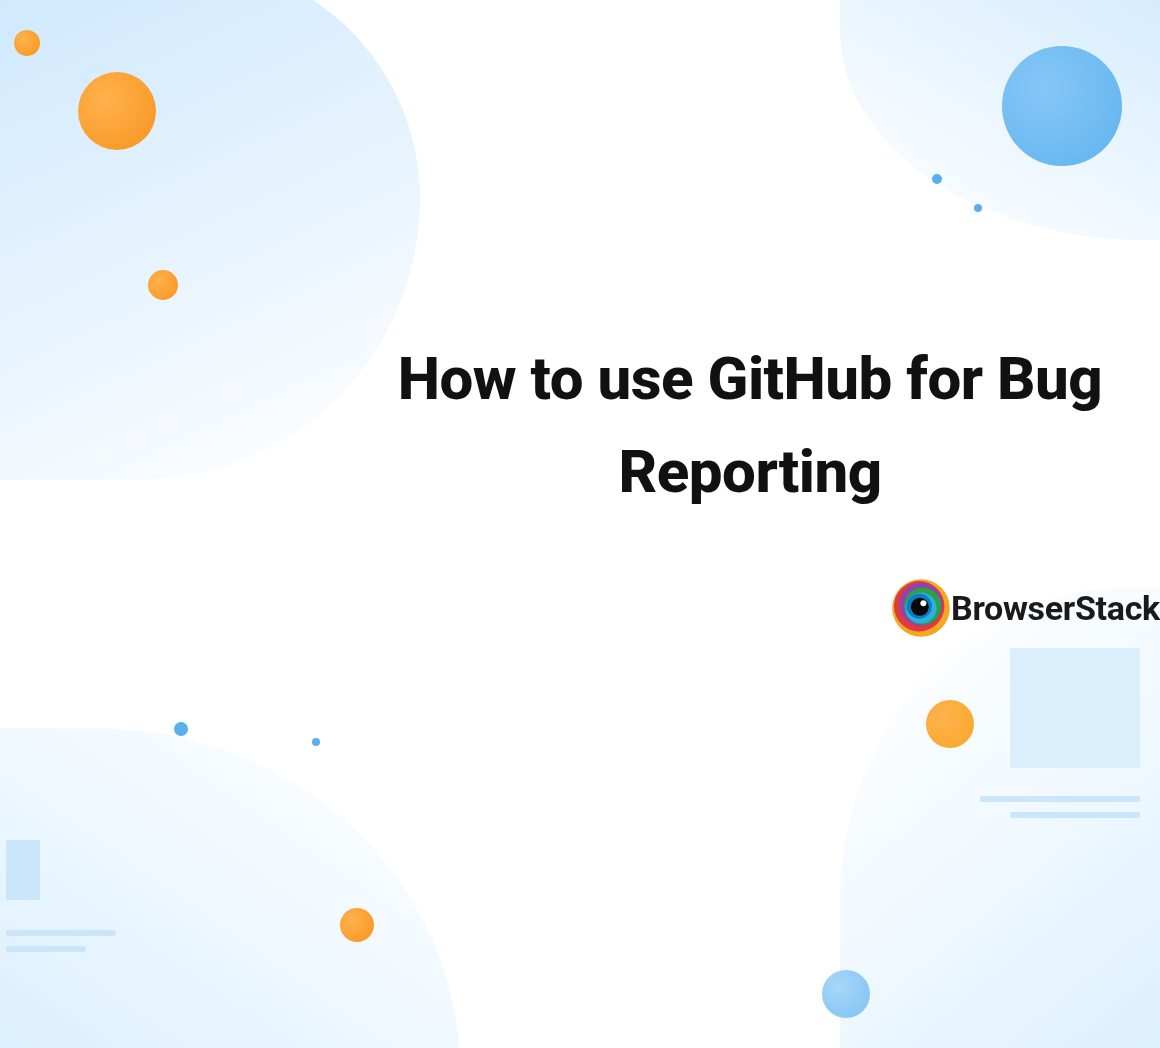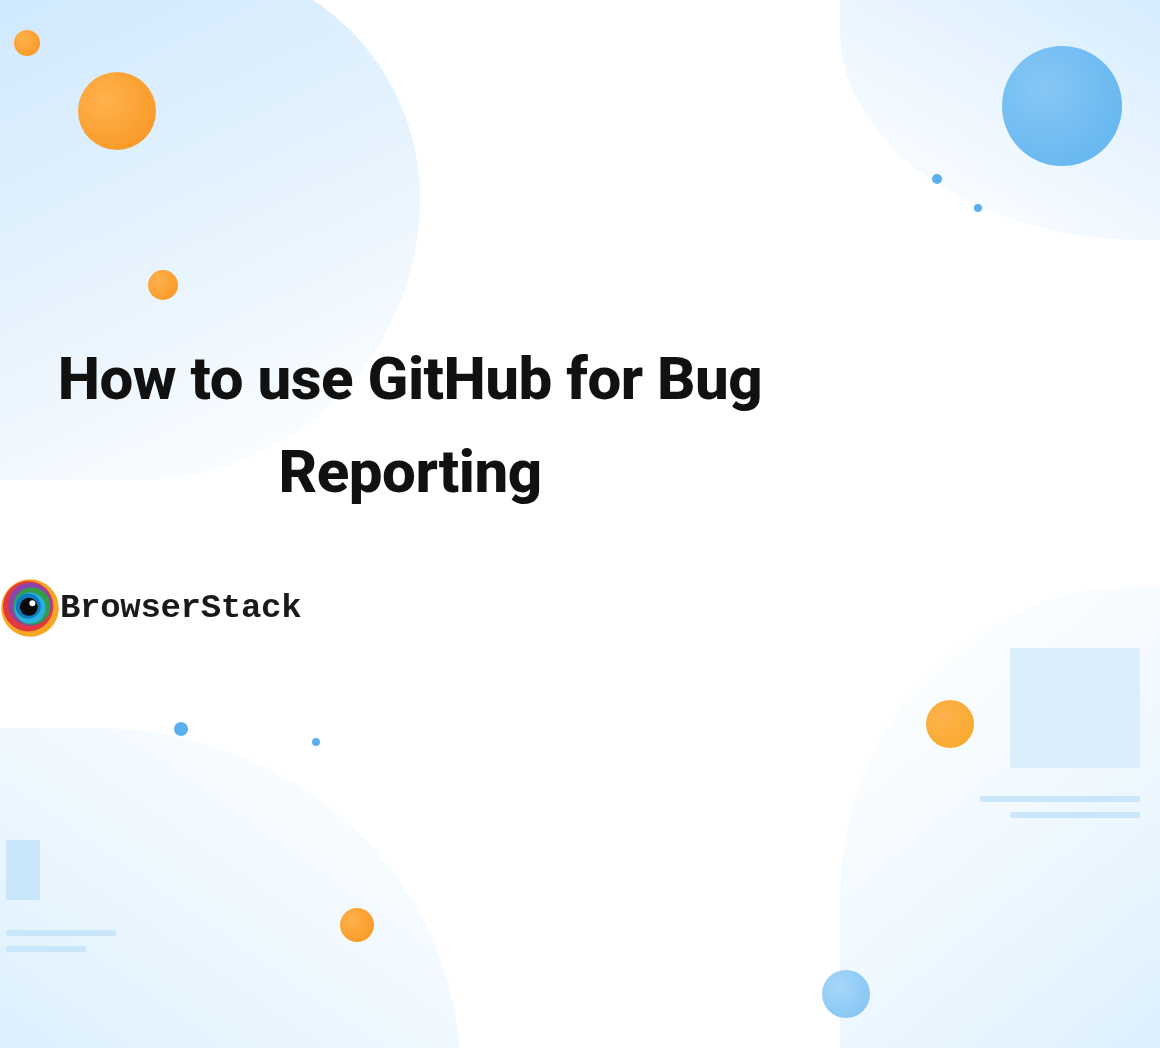--- a/index.html
+++ b/index.html
@@ -70,39 +70,38 @@
   .decor-br { bottom: 220px; right: 20px; width: 160px; }
   .decor-br .block { width: 130px; height: 120px; background: #dbeefc; margin-bottom: 28px; border-radius: 2px; margin-left: auto; }
   .decor-br .b1 { width: 160px; }
   .decor-br .b2 { width: 130px; margin-left: auto; }
 
   .content {
     position: absolute;
     top: 0; left: 0; right: 0; bottom: 0;
     display: flex;
     flex-direction: column;
-    align-items: flex-start;
+    align-items: flex-end;
     justify-content: flex-start;
     padding-top: 332px;
     z-index: 3;
   }
   .title {
     font-size: 60px;
     font-weight: 800;
     color: #111;
     text-align: center;
     line-height: 1.55;
     letter-spacing: -0.5px;
     max-width: 820px;
   }
   .brand {
     margin-top: 60px;
     display: flex;
     align-items: center;
-    font-family: Liberation Mono, monospace;
   }
   .brand-name {
     font-size: 34px;
     font-weight: 700;
     color: #1a1a1a;
     letter-spacing: -0.3px;
   }
   .logo-svg { width: 60px; height: 60px; display: block; }
 </style>
 </head>

